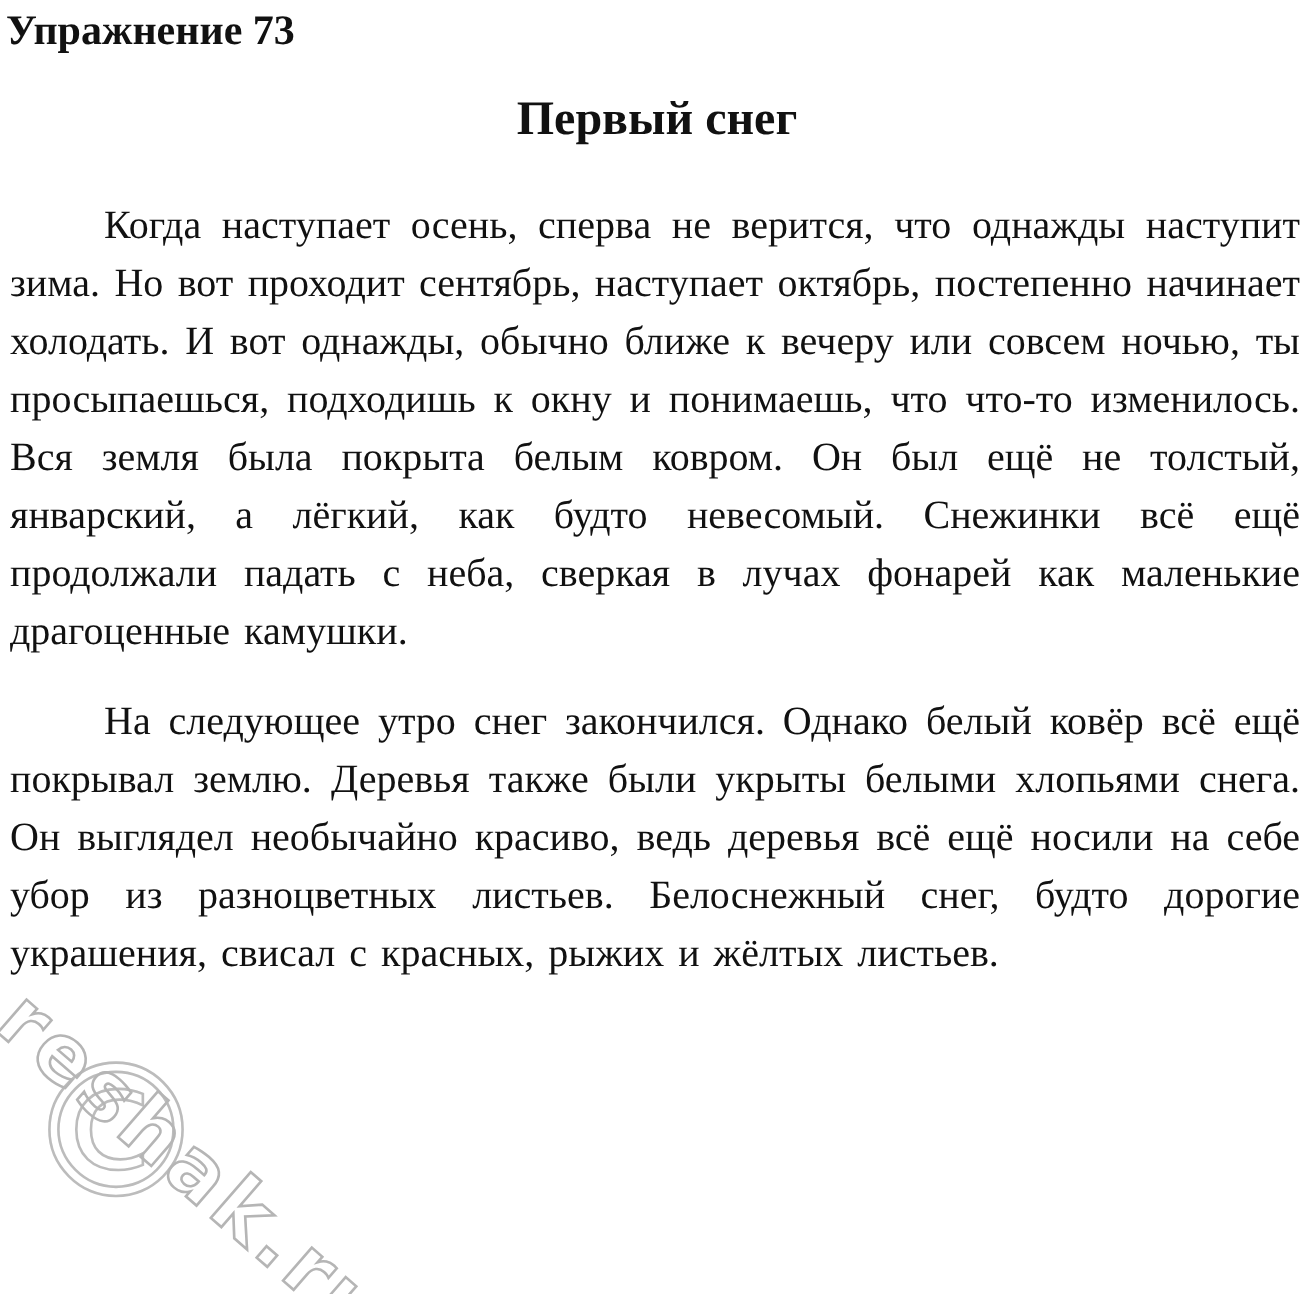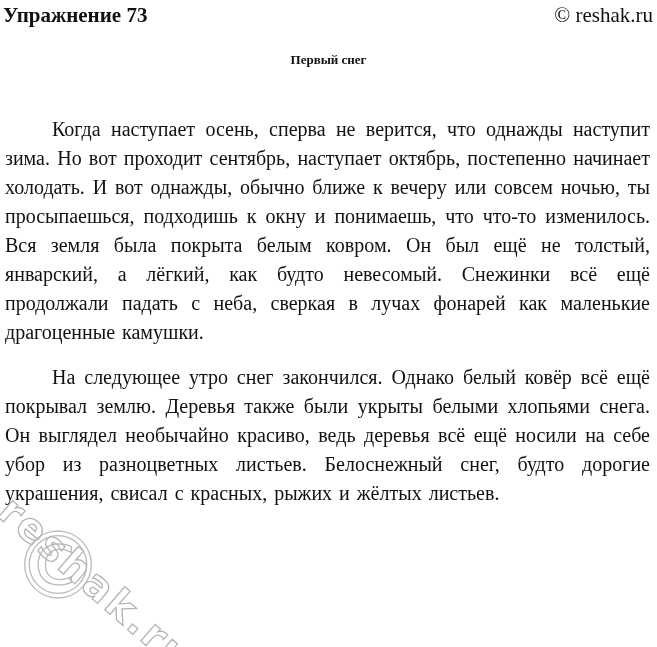--- a/index.html
+++ b/index.html
@@ -30,40 +30,40 @@
     font-weight: bold;
   }
   .copyright {
     font-weight: normal;
   }
   .title {
     position: relative;
     z-index: 2;
     margin: 19px 0 0 0;
     text-align: center;
-    font-size: 13px;
+    font-size: 24px;
     font-weight: bold;
     line-height: 26px;
   }
   .content {
     position: relative;
     z-index: 2;
     padding: 0 7px 0 5px;
   }
   .body-para {
     margin: 16px 0 0 0;
     font-size: 20px;
     line-height: 29px;
     text-align: justify;
     text-align-last: left;
     text-indent: 47px;
     word-spacing: 2px;
   }
   .body-para:first-child {
-    margin-top: 42px;
+    margin-top: 26px;
     font-family: Liberation Serif, serif;
   }
   
   .watermark {
     position: absolute;
     left: 0;
     top: 0;
     width: 100%;
     height: 100%;
     z-index: 1;
@@ -100,21 +100,20 @@
 
 <div class="page">
 
   <div class="watermark">
     <span class="wm-copyright">©</span>
     <span class="wm-text">reshak.ru</span>
   </div>
 
   <div class="header">
     <span class="exercise">Упражнение 73</span>
-    <span class="copyright">© reshak.ru</span>
   </div>
 
   <h1 class="title">Первый снег</h1>
 
   <div class="content">
     <p class="body-para">Когда наступает осень, сперва не верится, что однажды наступит зима. Но вот проходит сентябрь, наступает октябрь, постепенно начинает холодать. И вот однажды, обычно ближе к вечеру или совсем ночью, ты просыпаешься, подходишь к окну и понимаешь, что что-то изменилось. Вся земля была покрыта белым ковром. Он был ещё не толстый, январский, а лёгкий, как будто невесомый. Снежинки всё ещё продолжали падать с неба, сверкая в лучах фонарей как маленькие драгоценные камушки.</p>
     <p class="body-para">На следующее утро снег закончился. Однако белый ковёр всё ещё покрывал землю. Деревья также были укрыты белыми хлопьями снега. Он выглядел необычайно красиво, ведь деревья всё ещё носили на себе убор из разноцветных листьев. Белоснежный снег, будто дорогие украшения, свисал с красных, рыжих и жёлтых листьев.</p>
   </div>
 
 </div>

